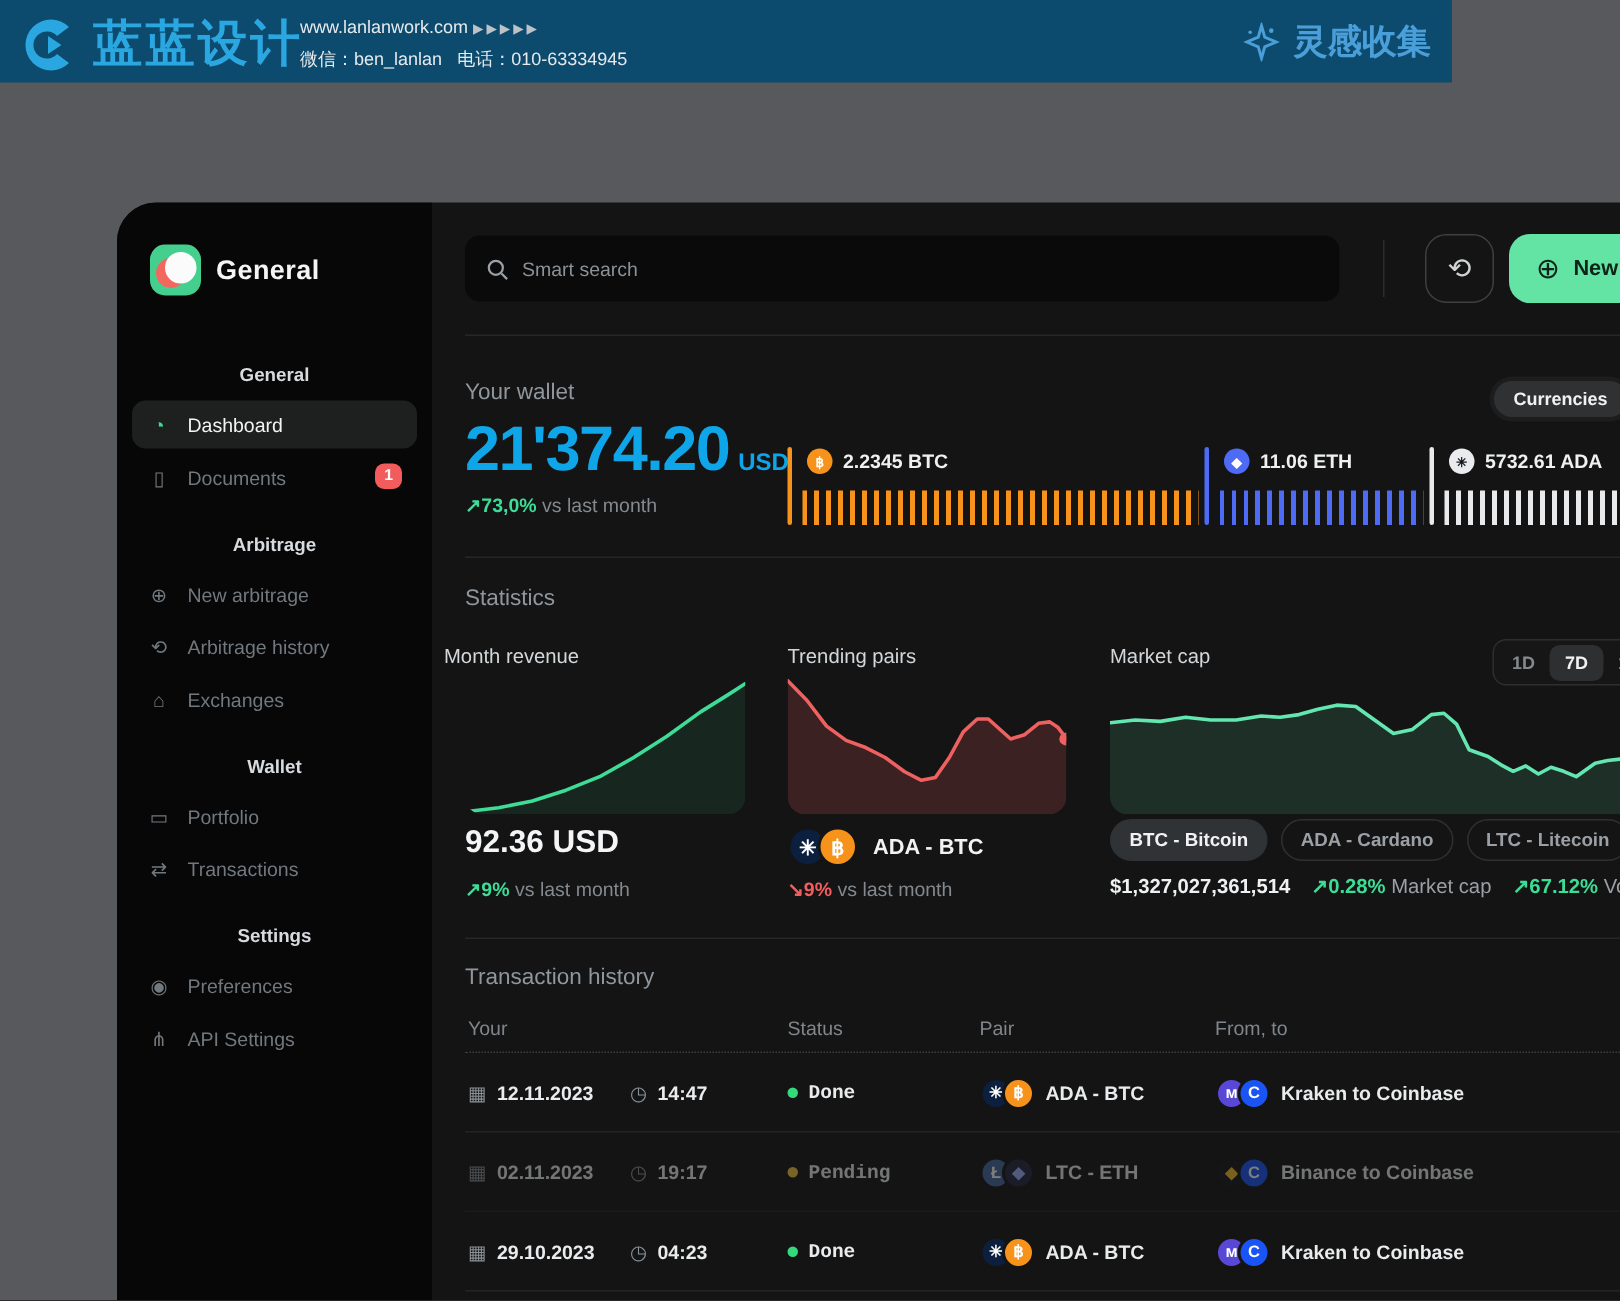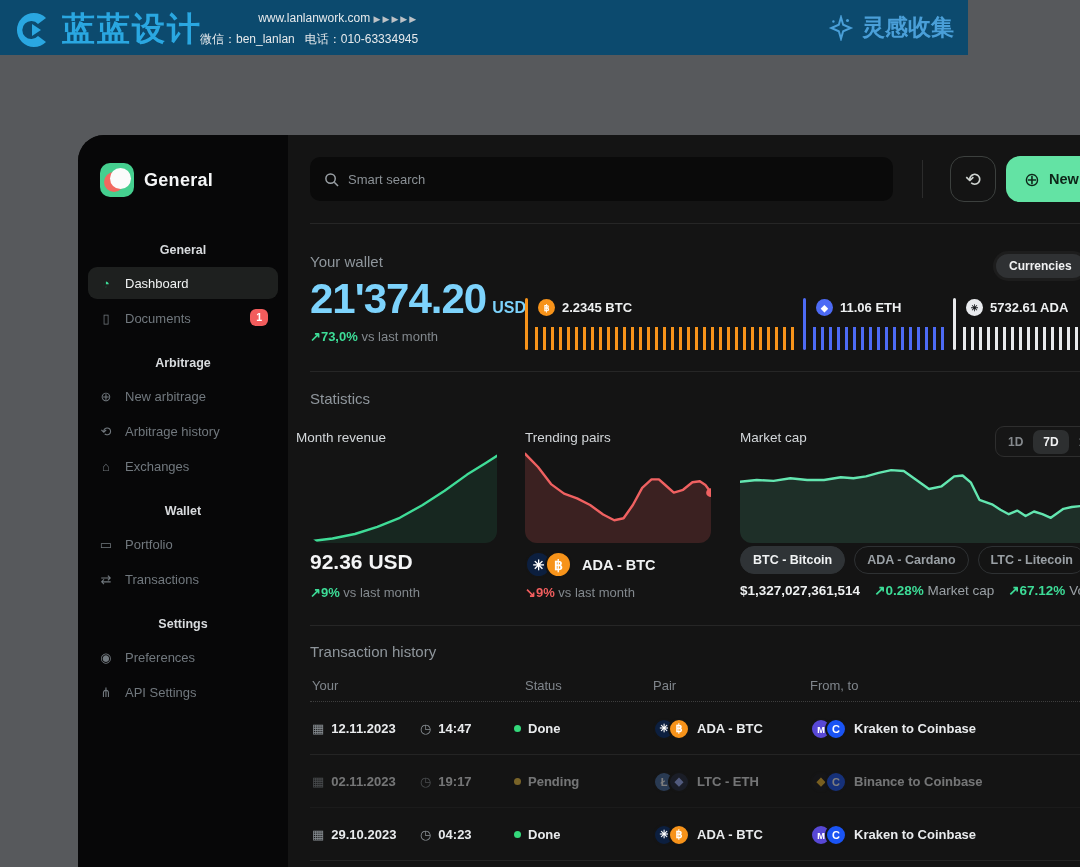--- a/index.html
+++ b/index.html
@@ -6,21 +6,21 @@
   html,body { background:#222; }
   #page {
     position:relative; width:1080px; height:867px; overflow:hidden;
     background:#57595c; font-family:"Liberation Sans", sans-serif;
     -webkit-font-smoothing:antialiased;
   }
   
   #banner { position:absolute; left:0; top:0; width:968px; height:55px; background:#0c4a6e; z-index:5; }
   .banner-logo { position:absolute; left:12px; top:7px; display:flex; align-items:center; gap:8px; }
   .banner-logo-text { color:#2aa7e1; font-size:33px; font-weight:bold; letter-spacing:2px; }
-  .banner-contact { position:absolute; left:200px; top:8px; color:#e7eaec; font-size:12px; line-height:20px;text-align:right; }
+  .banner-contact { position:absolute; left:200px; top:8px; color:#e7eaec; font-size:12px; line-height:20px; }
   .banner-contact .arrows { color:#bdc2c6; font-size:9px; letter-spacing:2px; }
   .banner-services { position:absolute; left:460px; top:20px; width:450px; color:#e3e7ea;
     font-family:"Liberation Serif", serif; font-style:italic; font-size:13.5px; }
   .banner-collect { position:absolute; right:14px; top:12px; display:flex; align-items:center; gap:8px;
     color:#4a9fd8; font-size:23px; font-weight:bold; font-family:"Liberation Serif", serif; }
   
   #app { position:absolute; left:78px; top:135px; width:1052px; height:732px;
     background:#141414; border-radius:26px 0 0 0; overflow:hidden; }
   #sidebar { position:absolute; left:0; top:0; width:210px; height:732px; background:#070708; }
   .side-logo { position:absolute; left:22px; top:28px; display:flex; align-items:center; gap:10px; }
@@ -50,21 +50,21 @@
     font-size:19px; background:transparent; cursor:pointer; }
   #new-btn { position:absolute; left:718px; top:21px; width:190px; height:46px; border-radius:14px;
     background:#63e3a4; border:none; color:#0d2418; font-size:14.5px; font-weight:bold;
     display:flex; align-items:center; gap:9px; padding:0 18px; cursor:pointer; }
   #new-btn .plus { font-size:19px; font-weight:normal; }
   
   #wallet-toggle { position:absolute; left:705px; top:116px; height:30px; background:#1d1d1d;
     border-radius:16px; display:flex; align-items:center; padding:3px; }
   .wtog { color:#85898d; font-size:12px; font-weight:bold; padding:5px 13px; border-radius:13px; white-space:nowrap; cursor:pointer; }
   .wtog.active { background:#2f3133; color:#f0f1f2; }
-  #wallet-amount { position:absolute; left:22px; top:140px; color:#7dd3fc; font-size:42px; font-weight:bold; letter-spacing:-1px; }
+  #wallet-amount { position:absolute; left:22px; top:140px; color:#0ea5e9; font-size:42px; font-weight:bold; letter-spacing:-1px; }
   #wallet-amount .cur { font-size:16px; letter-spacing:0; margin-left:6px; }
   .trend-row { position:absolute; font-size:13px; color:#83898e; }
   .trend-row b { font-weight:bold; }
   .up { color:#3ddc97; } .down { color:#f25e5e; }
   #wallet-bars { position:absolute; left:237px; top:163px; width:640px; height:52px; display:flex; }
   .wseg { position:relative; height:52px; }
   .wseg .mark { position:absolute; left:0; top:0; width:3px; height:52px; border-radius:2px; }
   .wseg .wlabel { position:absolute; left:13px; top:1px; display:flex; align-items:center; gap:7px;
     color:#eef0f1; font-size:13px; font-weight:bold; white-space:nowrap; }
   .wseg .ticks { position:absolute; left:10px; right:4px; bottom:0; height:23px; }
@@ -89,21 +89,21 @@
     font-size:13.5px; color:#9aa0a5; white-space:nowrap; }
   #mc-stats .cap { color:#eef0f1; font-weight:bold; }
   
   #tx-head { position:absolute; left:22px; top:543px; width:820px; height:22px; color:#80868c; font-size:13px; }
   #tx-head span { position:absolute; top:0; }
   #tx-dotted { position:absolute; left:22px; top:566px; width:820px; border-top:1.5px dotted #3e3e3e; }
   #tx-rows { position:absolute; left:22px; top:567px; width:820px; }
   .tx-row { position:relative; height:53px; border-bottom:1px solid #242424; color:#e9ebed; font-size:13px; font-weight:bold; }
   .tx-row.dim { opacity:.45; }
   .tcell { position:absolute; top:0; height:53px; display:flex; align-items:center; gap:7px; white-space:nowrap; }
-  .c-date { left:2px; } .c-time { left:110px; } .c-status { left:204px; }
+  .c-date { left:2px; } .c-time { left:110px; } .c-status { left:215px;font-family:Liberation Mono, monospace; }
   .c-pair { left:343px; } .c-route { left:500px; }
   .c-amount { right:-10px; flex-direction:column; align-items:flex-end; justify-content:center; gap:1px;
     font-size:12px; line-height:14px; }
   .gicon { color:#8a9095; font-weight:normal; font-size:13px; }
   .dot { width:7px; height:7px; border-radius:50%; display:inline-block; }
   .pairicons { display:flex; }
   .pairicons .coin + .coin { margin-left:-7px; }
   .ring { border:2px solid #141414; }
 </style>
 </head>

